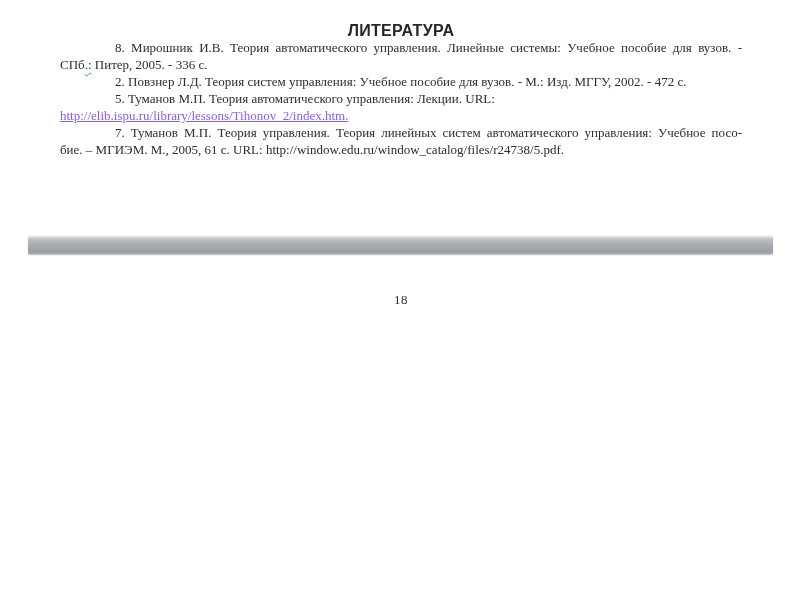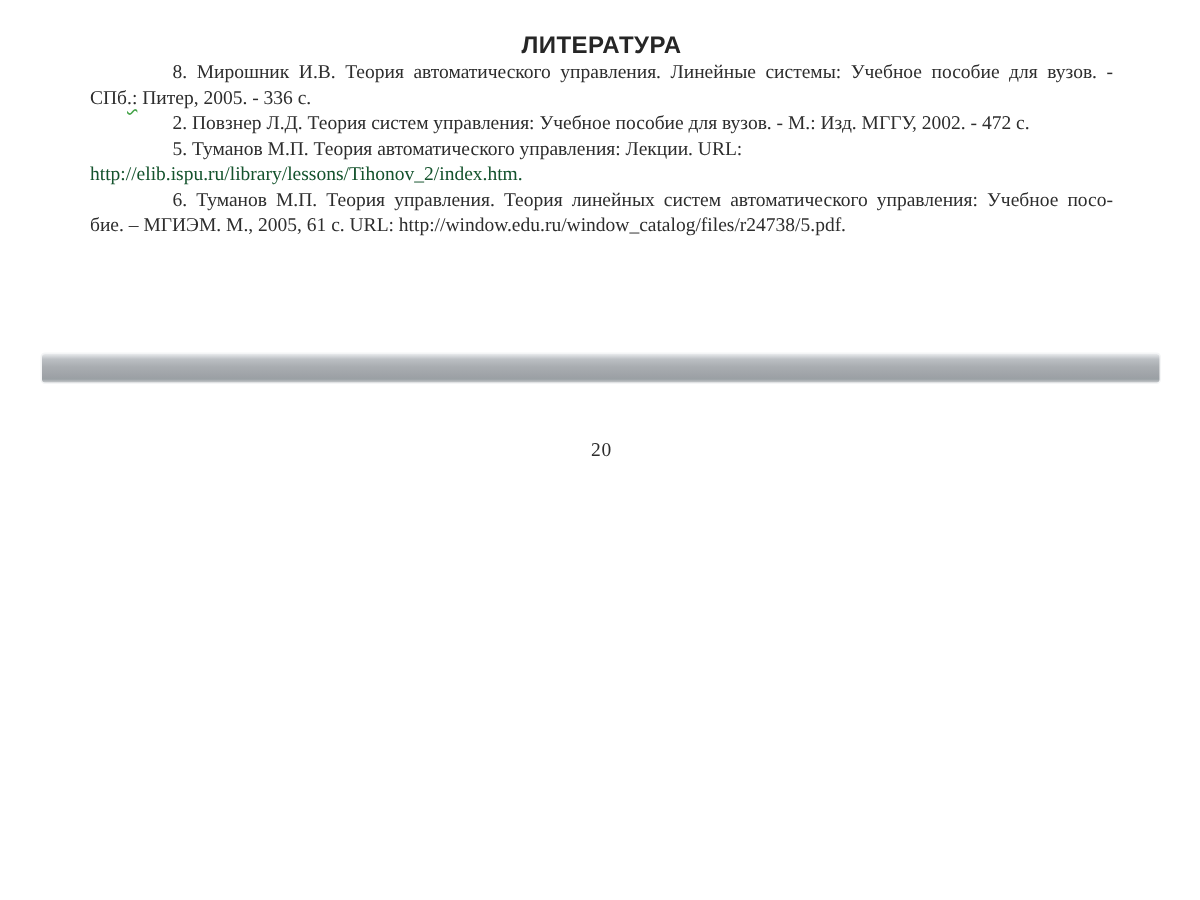--- a/index.html
+++ b/index.html
@@ -47,21 +47,22 @@
     color: #262626;
   }
   .squiggle {
     text-decoration: underline;
     text-decoration-style: wavy;
     text-decoration-color: #44a348;
     text-decoration-thickness: 1px;
     text-underline-offset: 3px;
   }
   .ref-url {
-    color: #14532d;
+    color: #8b5cf6;
+    text-decoration: underline;
     cursor: pointer;
     margin-top: 44px;
   }
   
   .divider {
     position: absolute;
     left: 28px;
     top: 236px;
     width: 745px;
     height: 19px;
@@ -102,25 +103,25 @@
     <div class="line indent just">8. Мирошник И.В. Теория автоматического управления. Линейные системы: Учебное пособие для вузов. -</div>
 
     <div class="line"><span>СПб</span><span class="squiggle">.:</span><span> Питер, 2005. - 336 с.</span></div>
 
     <div class="line indent">2. Повзнер Л.Д. Теория систем управления: Учебное пособие для вузов. - М.: Изд. МГГУ, 2002. - 472 с.</div>
 
     <div class="line indent">5. Туманов М.П. Теория автоматического управления: Лекции. URL:</div>
 
     <div class="line"><a class="ref-url">http://elib.ispu.ru/library/lessons/Tihonov_2/index.htm.</a></div>
 
-    <div class="line indent just">6. Туманов М.П. Теория управления. Теория линейных систем автоматического управления: Учебное посо-</div>
+    <div class="line indent just">7. Туманов М.П. Теория управления. Теория линейных систем автоматического управления: Учебное посо-</div>
 
     <div class="line">бие. – МГИЭМ. М., 2005, 61 с. URL: http://window.edu.ru/window_catalog/files/r24738/5.pdf.</div>
 
   </section>
 
   <div class="divider"></div>
 
   <section class="page-bottom">
-    <div class="pagenum">20</div>
+    <div class="pagenum">18</div>
   </section>
 
 </div>
 
 </body></html>

